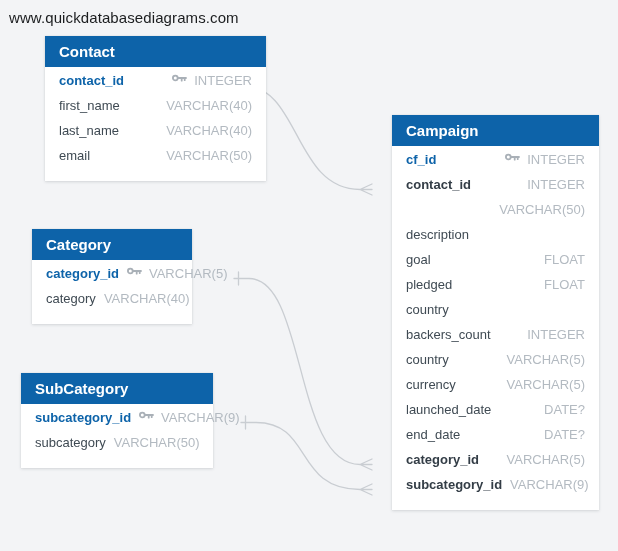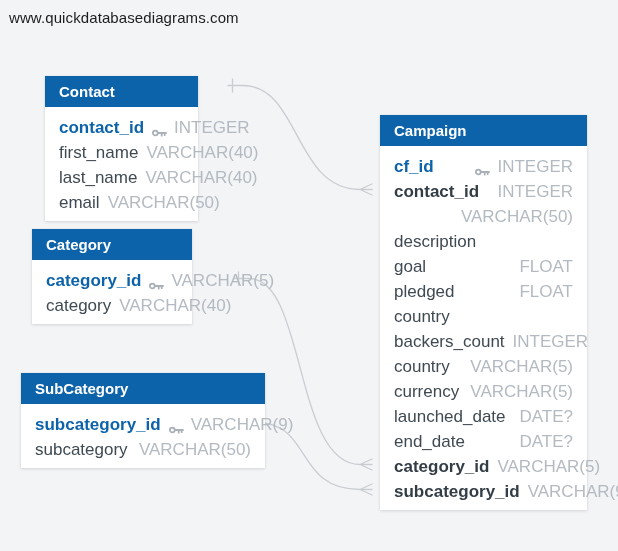--- a/index.html
+++ b/index.html
@@ -4,31 +4,31 @@
 <style>
   html,body{margin:0;padding:0;background:var(--bg,#f3f4f6);font-family:"Liberation Sans",sans-serif;}
   #canvas{position:relative;width:618px;height:551px;background:var(--bg,#f3f4f6);overflow:hidden;}
   .watermark{position:absolute;left:9px;top:9px;font-size:15px;color:#1b1d1f;letter-spacing:.1px;}
   svg.connectors{position:absolute;left:0;top:0;width:618px;height:551px;pointer-events:none;}
   svg.connectors path{fill:none;stroke:var(--connector,#c9cdd2);stroke-width:1.3;stroke-linecap:round;}
   .table{position:absolute;background:var(--tablebg,#fff);box-shadow:0 1px 3px rgba(30,40,50,.14),0 0 1px rgba(30,40,50,.10);}
   .table-header{background:var(--blue,#0d63a9);color:#fff;height:31px;display:flex;align-items:center;padding:0 14px;}
   .table-title{font-size:15px;font-weight:600;white-space:nowrap;}
   .table-body{padding:6px 0 8px;}
-  .frow{display:flex;align-items:flex-end;height:25px;padding:0 14px;font-size:17px;}
+  .frow{display:flex;align-items:flex-start;height:25px;padding:0 14px;font-size:13px;}
   .fname{color:var(--fieldtext,#3f4a53);white-space:nowrap;}
   .frow.pk .fname{color:var(--blue,#0d63a9);font-weight:700;}
   .frow.fk .fname{color:#333d46;font-weight:700;}
   .spacer{flex:1;min-width:8px;}
   .key-icon{margin-right:7px;flex:none;}
   .ftype{color:var(--typetext,#b3bac1);white-space:nowrap;}
-  #t-contact{left:45px;top:36px;width:153px;margin-top:40px;}
+  #t-contact{left:45px;top:36px;width:221px;}
   #t-category{left:32px;top:229px;width:160px;}
-  #t-subcategory{left:21px;top:373px;width:244px;}
-  #t-campaign{left:380px;top:115px;width:207px;}
+  #t-subcategory{left:21px;top:373px;width:192px;}
+  #t-campaign{left:392px;top:115px;width:207px;}
 </style>
 </head>
 <body>
 
 <div id="canvas">
   <div class="watermark">www.quickdatabasediagrams.com</div>
 
   <svg class="connectors" id="rel-svg">
       <path d="M 228 85.5 h 15 M 232.5 79 v 13 M 243 85.5 C 300 85.5 294 189.5 360 189.5 M 360 189.5 L 372 184 M 360 189.5 L 372 195 M 360 189.5 L 372 189.5"></path>
       <path d="M 234 278.5 h 15 M 238.5 272 v 13 M 249 278.5 C 306 278.5 294 464.5 360 464.5 M 360 464.5 L 372 459 M 360 464.5 L 372 470 M 360 464.5 L 372 464.5"></path>

